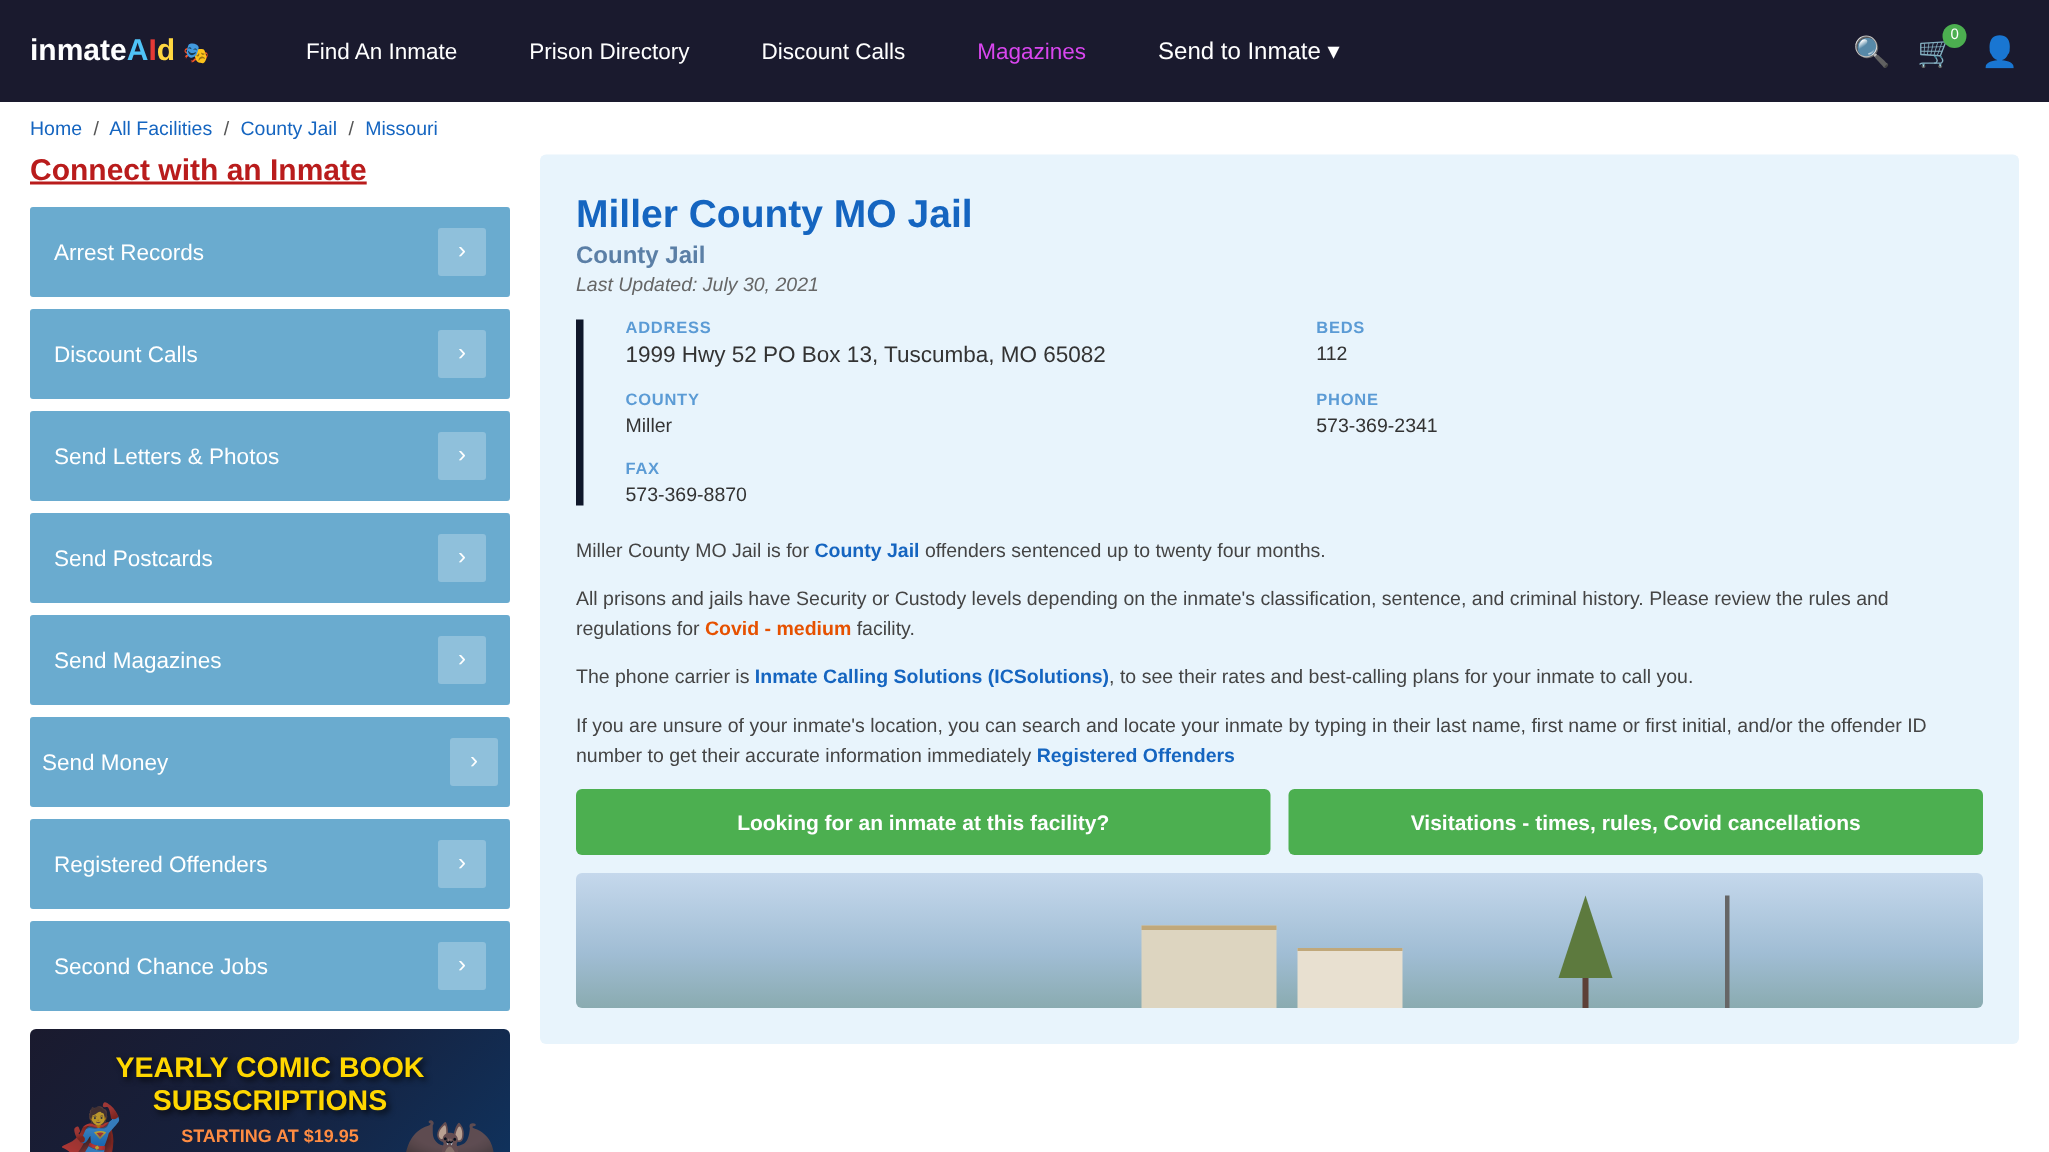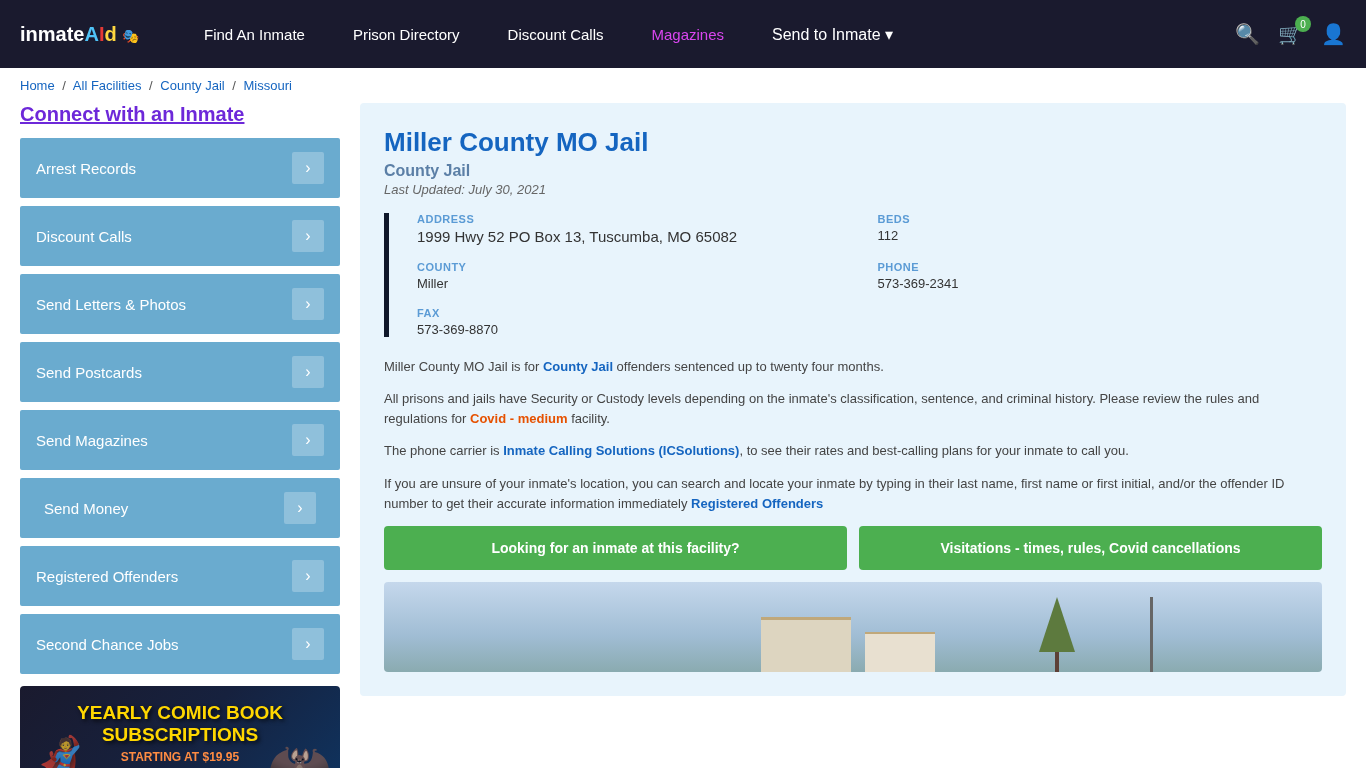--- a/index.html
+++ b/index.html
@@ -40,21 +40,21 @@
   <a href="#" style="color:#1565c0;text-decoration:none;">All Facilities</a>
   <span style="color:#555;margin:0 4px;">/</span>
   <a href="#" style="color:#1565c0;text-decoration:none;">County Jail</a>
   <span style="color:#555;margin:0 4px;">/</span>
   <a href="#" style="color:#1565c0;text-decoration:none;">Missouri</a>
 </div>
 
 <div style="display:flex;padding:0 20px 20px 20px;gap:20px;align-items:flex-start;">
 
   <aside style="width:320px;flex-shrink:0;">
-    <h2 style="font-size:20px;font-weight:bold;text-decoration:underline;margin-bottom:12px;color:#6d28d9;">Connect with an Inmate</h2>
+    <h2 style="font-size:20px;font-weight:bold;text-decoration:underline;margin-bottom:12px;color:#b91c1c;">Connect with an Inmate</h2>
 
     <a style="display:flex;align-items:center;justify-content:space-between;background:#6aabcf;color:#fff;padding:14px 16px;margin-bottom:8px;cursor:pointer;border-radius:2px;font-size:15px;text-decoration:none;border:none;width:100%;">
       <span>Arrest Records</span>
       <span style="background:rgba(255,255,255,0.25);width:32px;height:32px;display:flex;align-items:center;justify-content:center;border-radius:2px;font-size:16px;">›</span>
     </a>
 
     <a style="display:flex;align-items:center;justify-content:space-between;background:#6aabcf;color:#fff;padding:14px 16px;margin-bottom:8px;cursor:pointer;border-radius:2px;font-size:15px;text-decoration:none;border:none;width:100%;">
       <span>Discount Calls</span>
       <span style="background:rgba(255,255,255,0.25);width:32px;height:32px;display:flex;align-items:center;justify-content:center;border-radius:2px;font-size:16px;">›</span>
     </a>
@@ -67,21 +67,21 @@
     <a style="display:flex;align-items:center;justify-content:space-between;background:#6aabcf;color:#fff;padding:14px 16px;margin-bottom:8px;cursor:pointer;border-radius:2px;font-size:15px;text-decoration:none;border:none;width:100%;">
       <span>Send Postcards</span>
       <span style="background:rgba(255,255,255,0.25);width:32px;height:32px;display:flex;align-items:center;justify-content:center;border-radius:2px;font-size:16px;">›</span>
     </a>
 
     <a style="display:flex;align-items:center;justify-content:space-between;background:#6aabcf;color:#fff;padding:14px 16px;margin-bottom:8px;cursor:pointer;border-radius:2px;font-size:15px;text-decoration:none;border:none;width:100%;text-align:right;">
       <span>Send Magazines</span>
       <span style="background:rgba(255,255,255,0.25);width:32px;height:32px;display:flex;align-items:center;justify-content:center;border-radius:2px;font-size:16px;">›</span>
     </a>
 
-    <a style="display:flex;align-items:center;justify-content:space-between;background:#6aabcf;color:#fff;padding:14px 24px;margin-bottom:8px;cursor:pointer;border-radius:2px;font-size:15px;text-decoration:none;border:none;width:100%;">
+    <a style="display:flex;align-items:center;justify-content:space-between;background:#6aabcf;color:#fff;padding:14px 8px;margin-bottom:8px;cursor:pointer;border-radius:2px;font-size:15px;text-decoration:none;border:none;width:100%;">
       <span>Send Money</span>
       <span style="background:rgba(255,255,255,0.25);width:32px;height:32px;display:flex;align-items:center;justify-content:center;border-radius:2px;font-size:16px;">›</span>
     </a>
 
     <a style="display:flex;align-items:center;justify-content:space-between;background:#6aabcf;color:#fff;padding:14px 16px;margin-bottom:8px;cursor:pointer;border-radius:2px;font-size:15px;text-decoration:none;border:none;width:100%;">
       <span>Registered Offenders</span>
       <span style="background:rgba(255,255,255,0.25);width:32px;height:32px;display:flex;align-items:center;justify-content:center;border-radius:2px;font-size:16px;">›</span>
     </a>
 
     <a style="display:flex;align-items:center;justify-content:space-between;background:#6aabcf;color:#fff;padding:14px 16px;margin-bottom:8px;cursor:pointer;border-radius:2px;font-size:15px;text-decoration:none;border:none;width:100%;">

